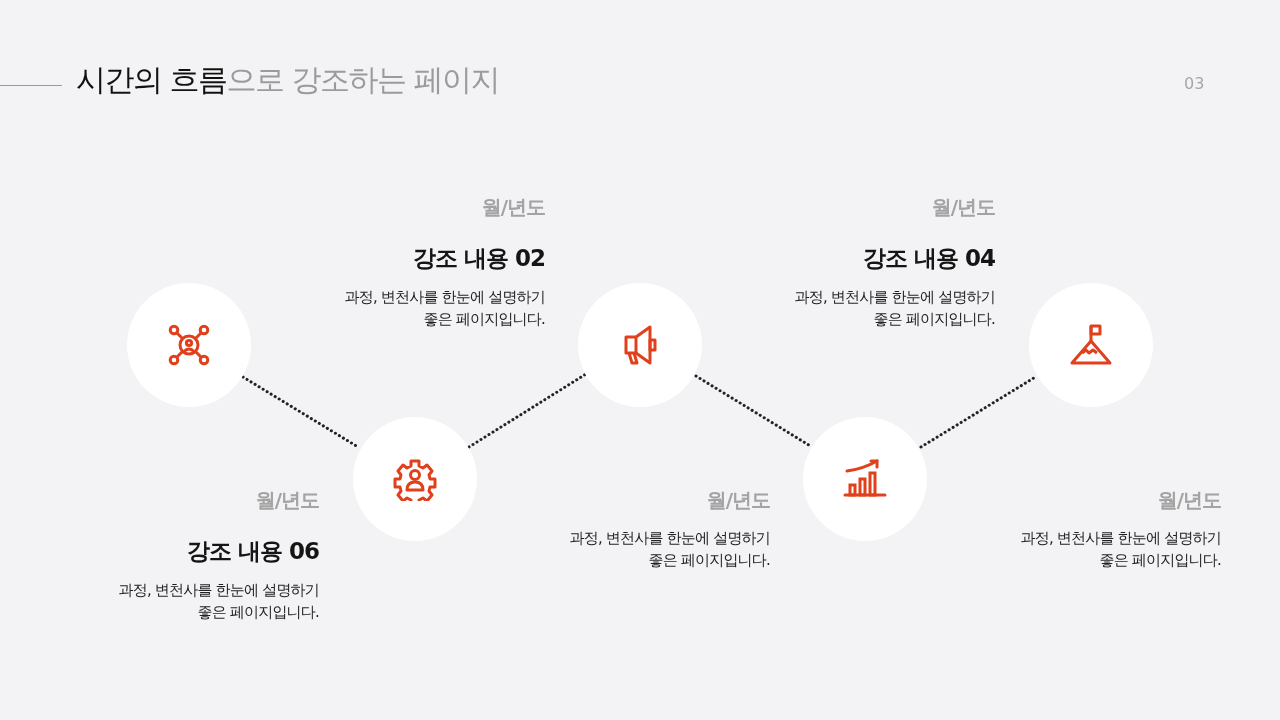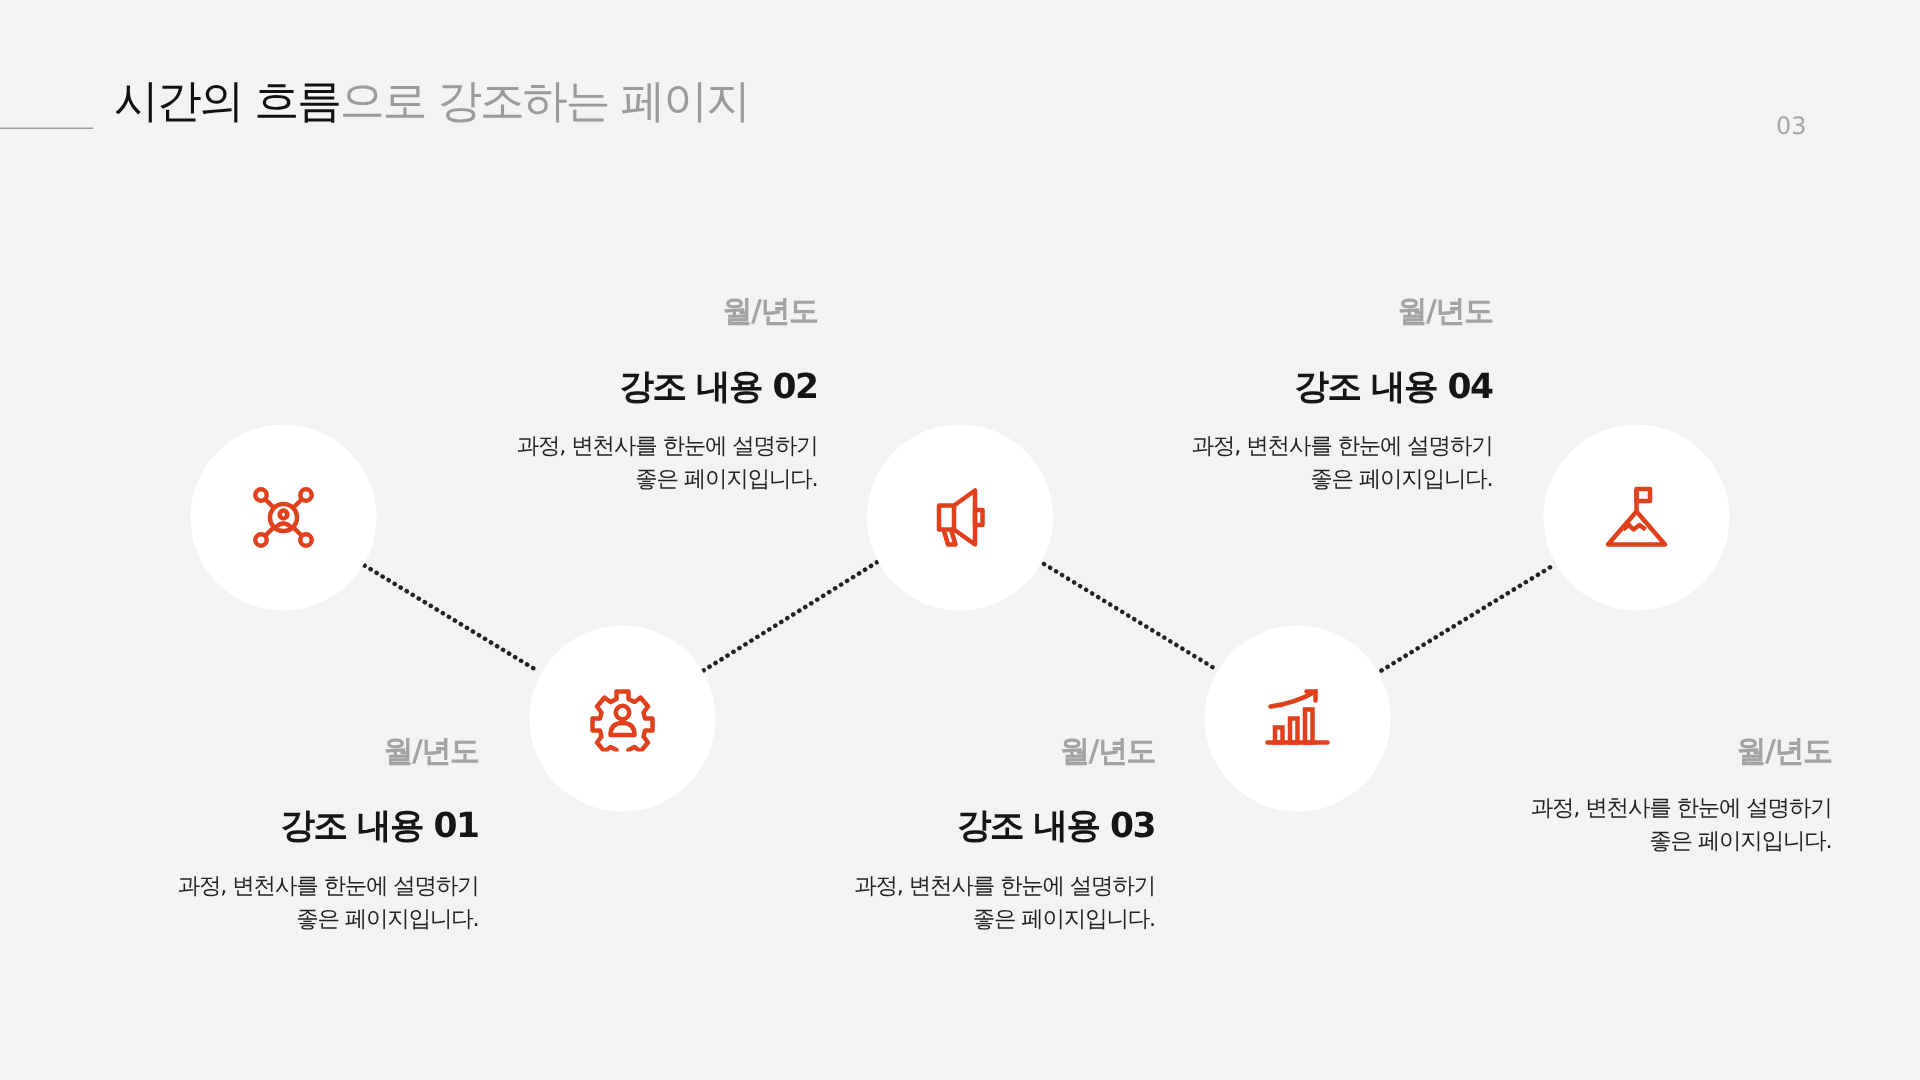--- a/index.html
+++ b/index.html
@@ -2,21 +2,21 @@
 <html><head>
 <meta charset="utf-8">
 <style>
   html, body { margin:0; padding:0; }
   body {
     width:1280px; height:720px; overflow:hidden; position:relative;
     background:#f3f3f5;
     font-family:"DejaVu Sans","Liberation Sans",sans-serif;
   }
   .header-line { position:absolute; left:0; top:85px; width:62px; height:1px; background:#9a9a9a; }
-  .title { position:absolute; left:76px; top:48px; font-size:30px; letter-spacing:-1.5px; white-space:nowrap; line-height:40px; }
+  .title { position:absolute; left:76px; top:60px; font-size:30px; letter-spacing:-1.5px; white-space:nowrap; line-height:40px; }
   .title .dark { color:#111111; }
   .title .light { color:#9b9b9b; }
   .page-num { position:absolute; left:1184px; top:74px; font-size:16px; color:#a6a6a6; }
   svg.lines { position:absolute; left:0; top:0; }
   .circle {
     position:absolute; width:124px; height:124px; border-radius:50%;
     background:#ffffff; display:flex; align-items:center; justify-content:center;
   }
   .circle svg { width:44px; height:44px; }
   .block { position:absolute; width:260px; text-align:right; }
@@ -88,39 +88,38 @@
   <svg viewBox="0 0 44 44" fill="none" stroke="#e0401c" stroke-width="3" stroke-linejoin="round">
     <path d="M3 40 L22 18 L41 40 Z"></path>
     <line x1="22" y1="18" x2="22" y2="3"></line>
     <rect x="22" y="3" width="9" height="8"></rect>
     <path d="M13 30 l4 -3 3 3 4 -3 4 3"></path>
   </svg>
 </div>
 
 <div class="block" style="left:59px;top:485px;">
   <div class="date">월/년도</div>
-  <div class="heading">강조 내용 01</div>
+  <div class="heading">강조 내용 06</div>
   <div class="desc">
     <div>과정, 변천사를 한눈에 설명하기</div>
     <div>좋은 페이지입니다.</div>
   </div>
 </div>
 
 <div class="block" style="left:285px;top:192px;">
   <div class="date">월/년도</div>
   <div class="heading">강조 내용 02</div>
   <div class="desc">
     <div>과정, 변천사를 한눈에 설명하기</div>
     <div>좋은 페이지입니다.</div>
   </div>
 </div>
 
 <div class="block" style="left:510px;top:485px;">
   <div class="date">월/년도</div>
-  <div class="heading">강조 내용 03</div>
   <div class="desc">
     <div>과정, 변천사를 한눈에 설명하기</div>
     <div>좋은 페이지입니다.</div>
   </div>
 </div>
 
 <div class="block" style="left:735px;top:192px;">
   <div class="date">월/년도</div>
   <div class="heading">강조 내용 04</div>
   <div class="desc">

